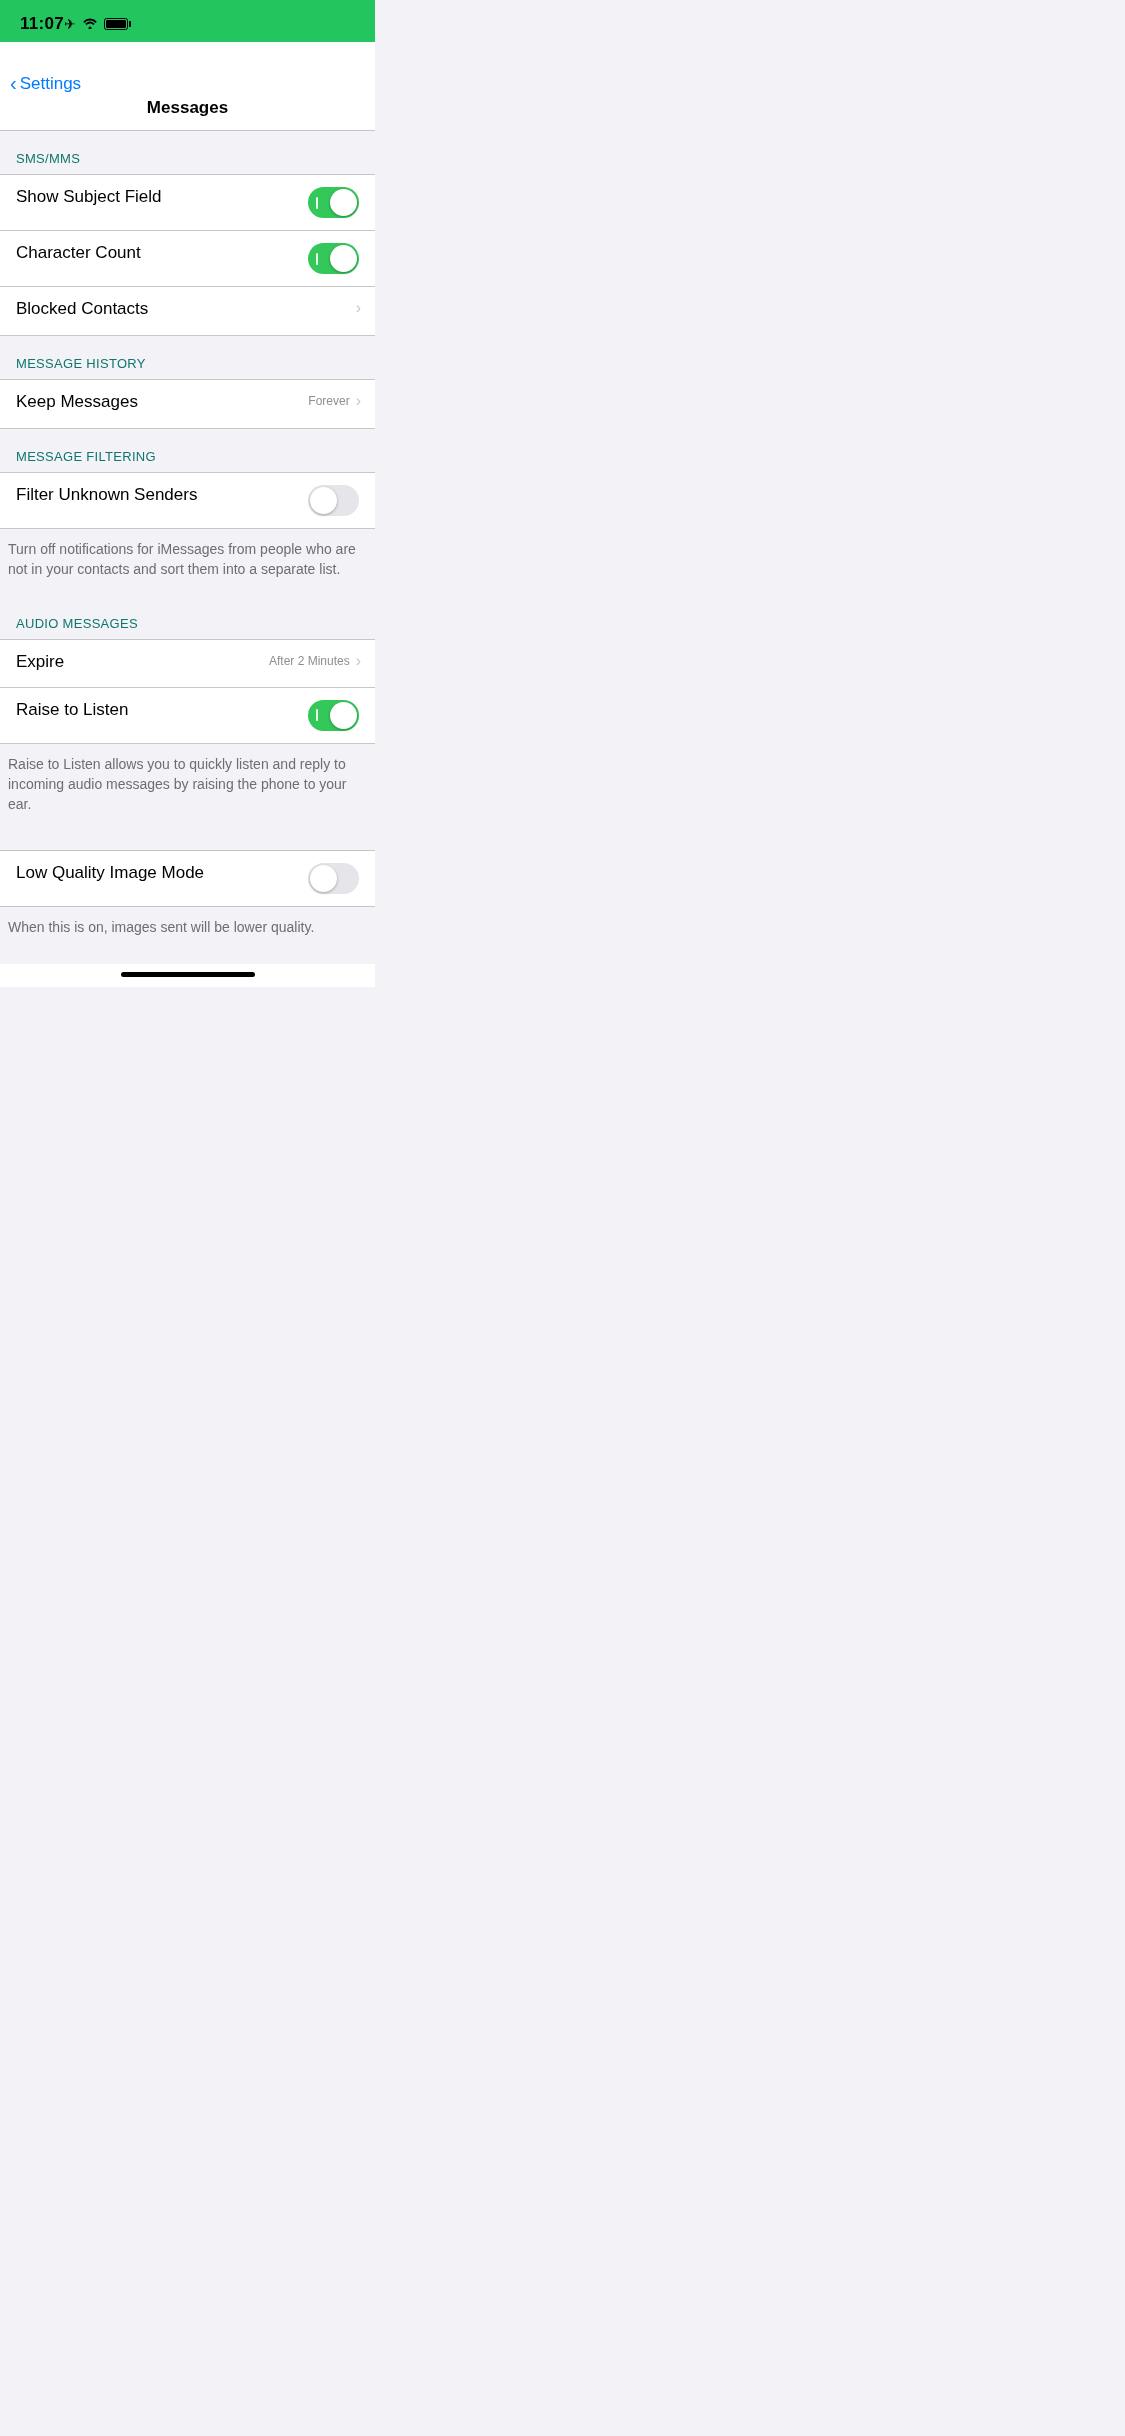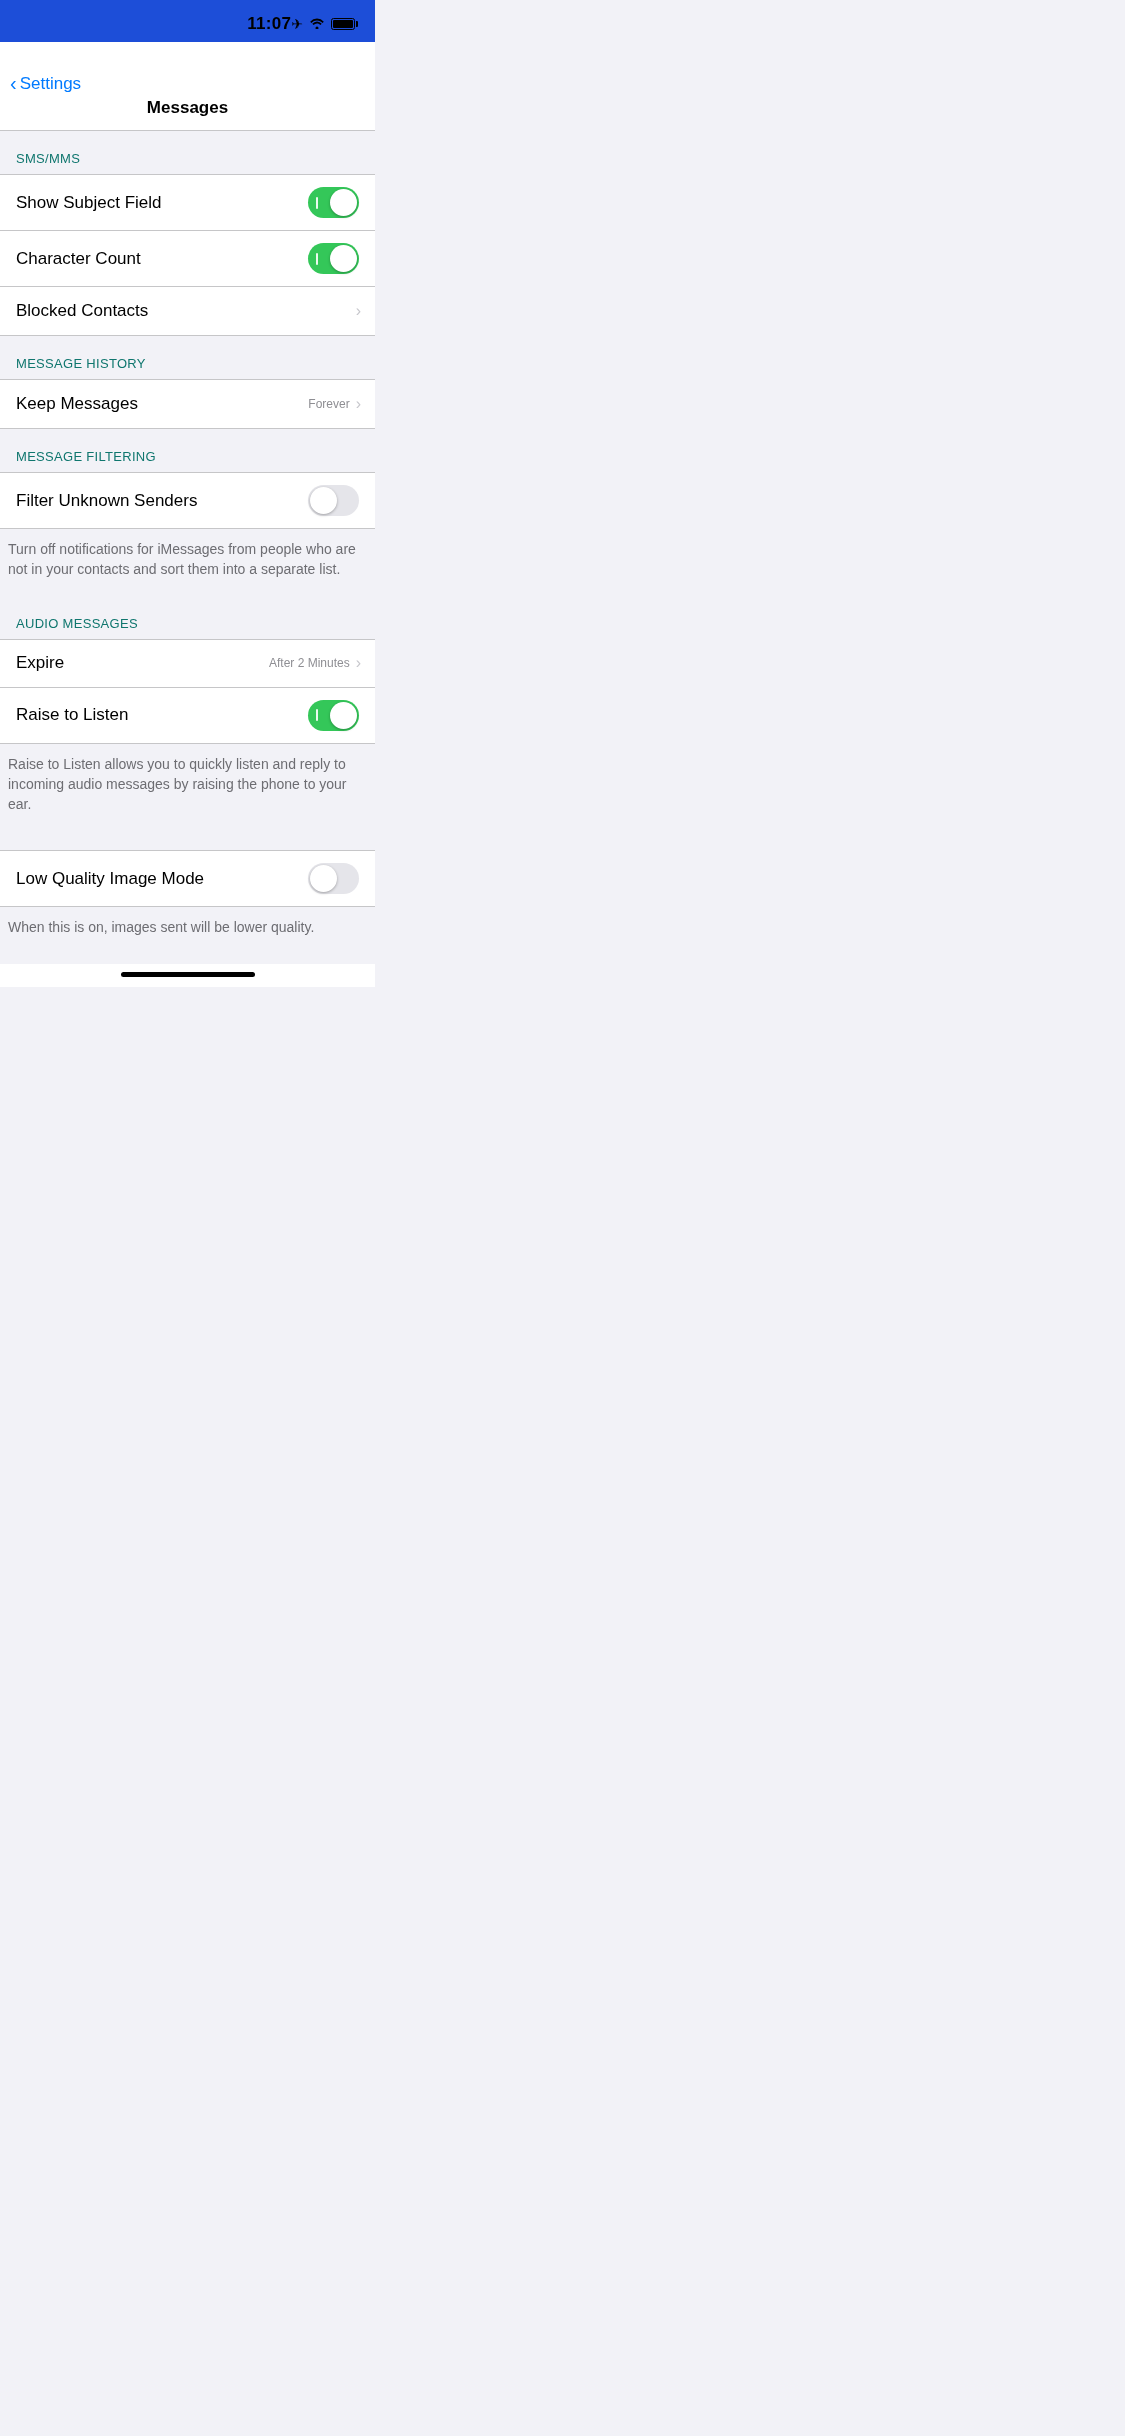--- a/index.html
+++ b/index.html
@@ -10,24 +10,24 @@
       background: #f2f2f7;
       width: 375px;
       min-height: 812px;
       overflow-x: hidden;
       color: #000;
     }
 
     
     .status-bar {
       display: flex;
-      justify-content: flex-end;
+      justify-content: flex-start;
       align-items: center;
       padding: 14px 20px 8px;
-      background: #1d4ed8;
+      background: #22c55e;
     }
     .status-time {
       font-size: 17px;
       font-weight: 600;
       letter-spacing: 0.3px;
     }
     .status-icons {
       display: flex;
       align-items: center;
       gap: 6px;
@@ -114,21 +114,21 @@
 
     
     .settings-group {
       background: #fff;
       border-top: 0.5px solid #c6c6c8;
       border-bottom: 0.5px solid #c6c6c8;
     }
 
     .settings-row {
       display: flex;
-      align-items: center;
+      align-items: flex-start;
       justify-content: space-between;
       padding: 12px 16px;
       min-height: 48px;
       background: #fff;
       border-bottom: 0.5px solid #c6c6c8;
       position: relative;
     }
     .settings-row:last-child {
       border-bottom: none;
     }

